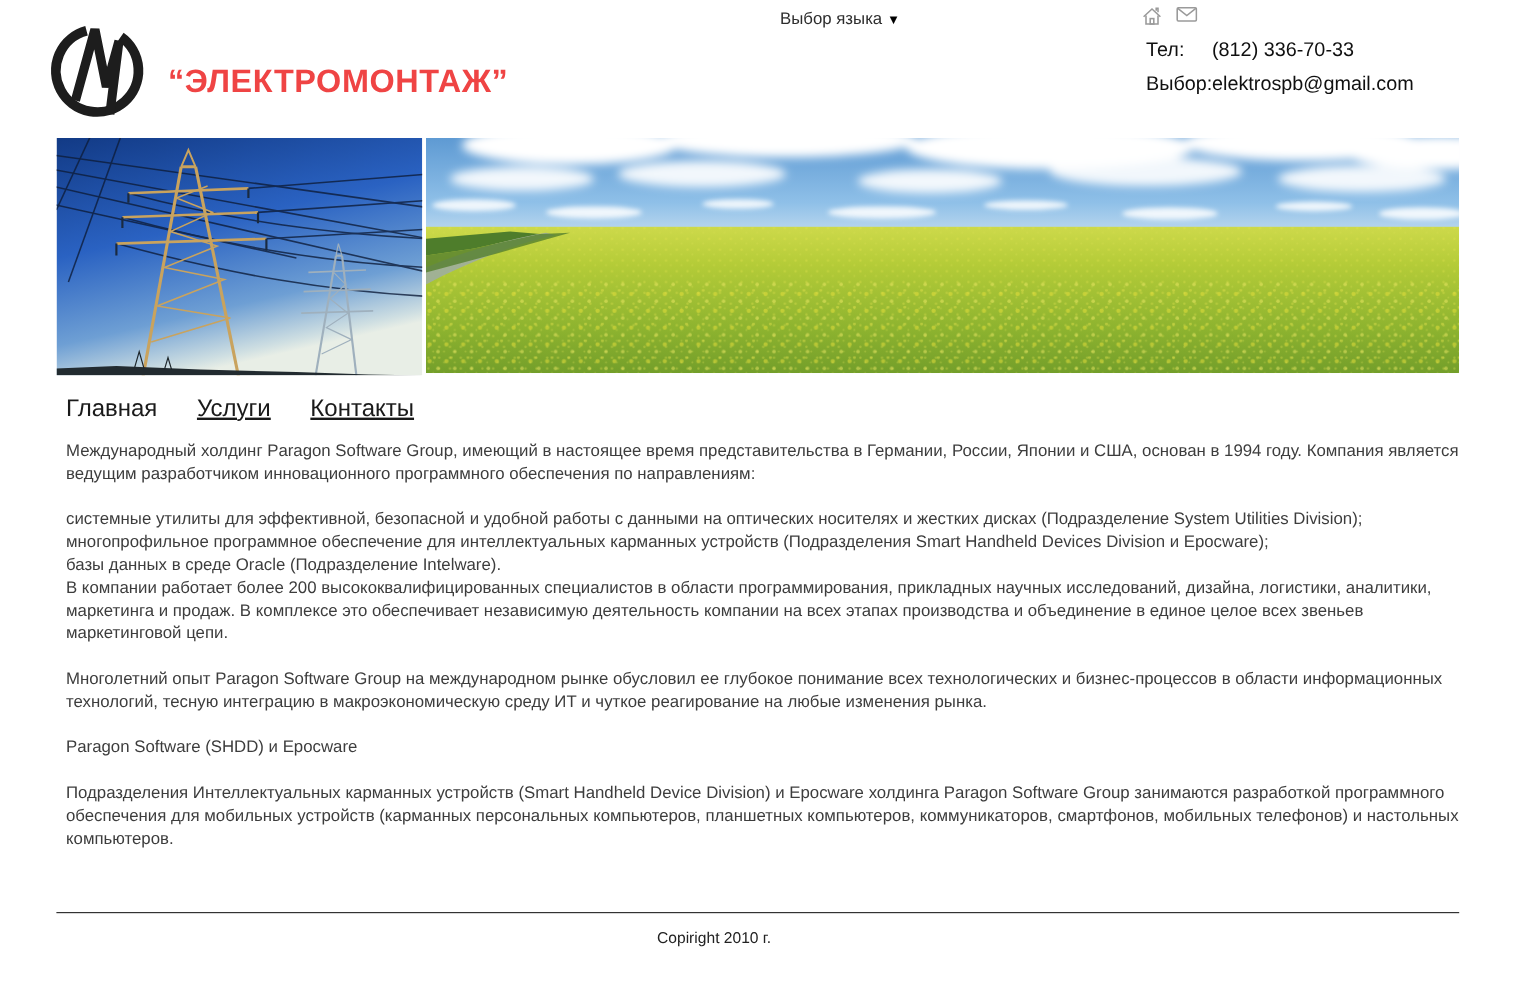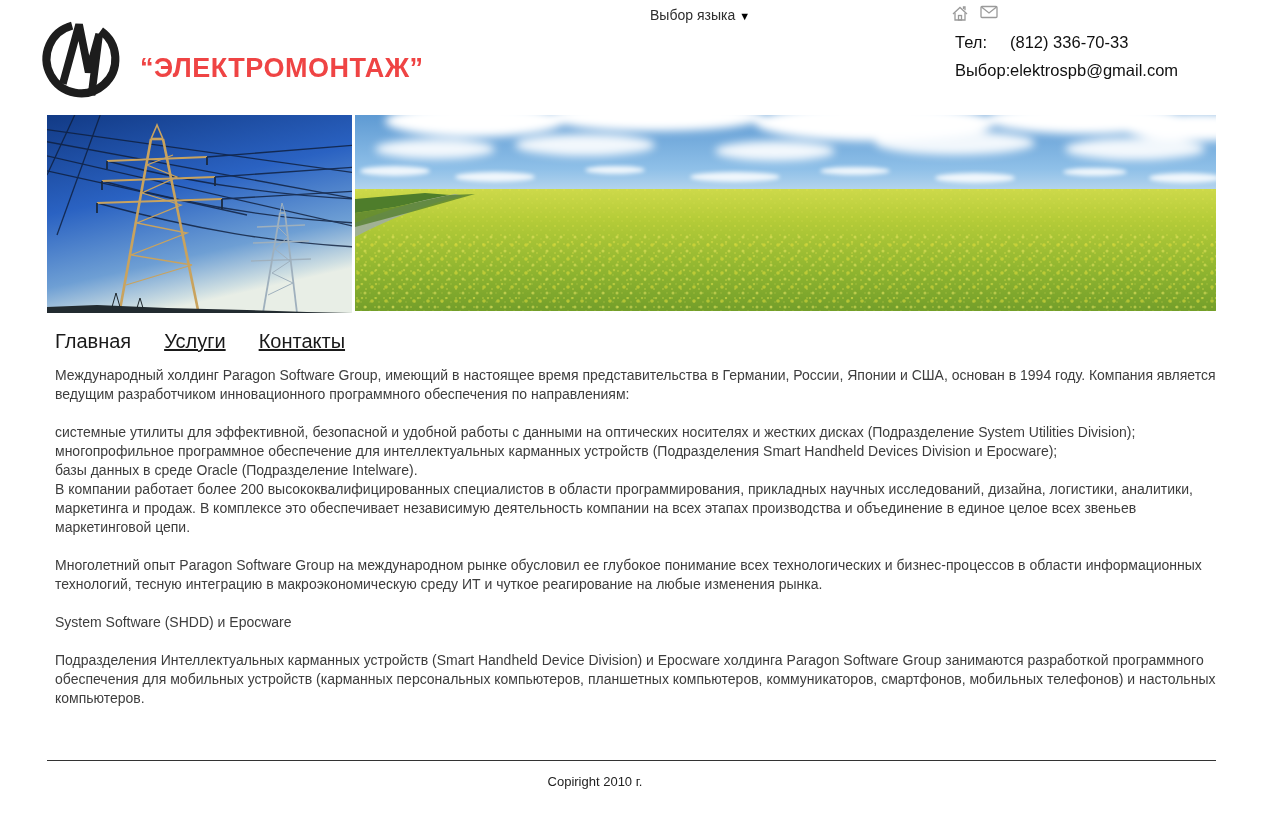--- a/index.html
+++ b/index.html
@@ -220,20 +220,20 @@
   <div class="abs content">
     <p>Международный холдинг Paragon Software Group, имеющий в настоящее время представительства в Германии, России, Японии и США, основан в 1994 году. Компания является ведущим разработчиком инновационного программного обеспечения по направлениям:</p>
     <p class="blk">
       </p>
       <div>системные утилиты для эффективной, безопасной и удобной работы с данными на оптических носителях и жестких дисках (Подразделение System Utilities Division);</div>
       <div>многопрофильное программное обеспечение для интеллектуальных карманных устройств (Подразделения Smart Handheld Devices Division и Epocware);</div>
       <div>базы данных в среде Oracle (Подразделение Intelware).</div>
       <div>В компании работает более 200 высококвалифицированных специалистов в области программирования, прикладных научных исследований, дизайна, логистики, аналитики, маркетинга и продаж. В комплексе это обеспечивает независимую деятельность компании на всех этапах производства и объединение в единое целое всех звеньев маркетинговой цепи.</div>
     <p></p>
     <p>Многолетний опыт Paragon Software Group на международном рынке обусловил ее глубокое понимание всех технологических и бизнес-процессов в области информационных технологий, тесную интеграцию в макроэкономическую среду ИТ и чуткое реагирование на любые изменения рынка.</p>
-    <p>System Software (SHDD) и Epocware</p>
+    <p>Paragon Software (SHDD) и Epocware</p>
     <p>Подразделения Интеллектуальных карманных устройств (Smart Handheld Device Division) и Epocware холдинга Paragon Software Group занимаются разработкой программного обеспечения для мобильных устройств (карманных персональных компьютеров, планшетных компьютеров, коммуникаторов, смартфонов, мобильных телефонов) и настольных компьютеров.</p>
   </div>
 
   <div class="abs footer-line"></div>
   <div class="abs copyright">Copiright 2010 г.</div>
 
 </div>
 
 </body></html>

